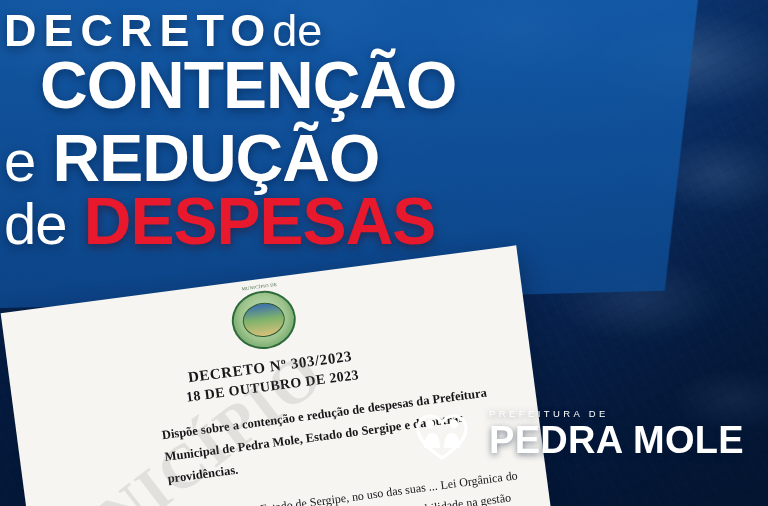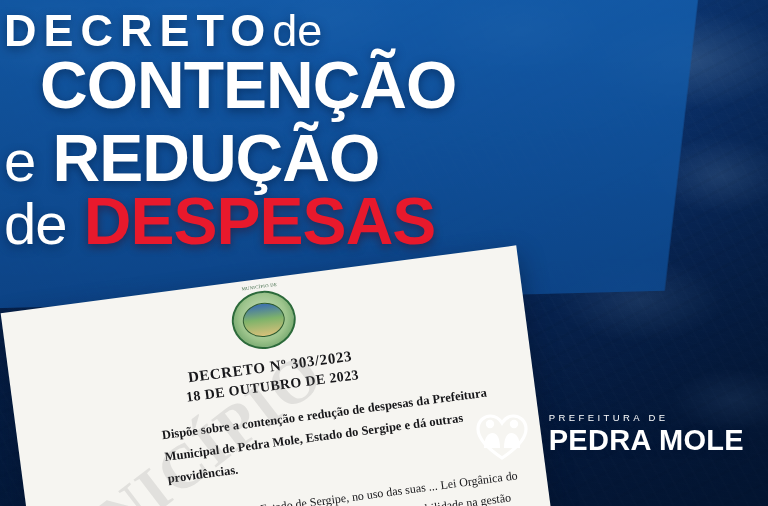--- a/index.html
+++ b/index.html
@@ -246,21 +246,21 @@
   .logo-text {
     line-height: 1;
   }
   .logo-kicker {
     font-size: 9.5px;
     letter-spacing: 3.4px;
     font-weight: normal;
     margin-bottom: 3px;
   }
   .logo-name {
-    font-size: 29px;
+    font-size: 38px;
     font-weight: bold;
     letter-spacing: 0.3px;
   }
   .logo-slogan {
     font-family: "DejaVu Serif", serif;
     font-style: italic;
     font-size: 12px;
     margin-top: 4px;
     letter-spacing: 0.2px;
     text-align: center;

